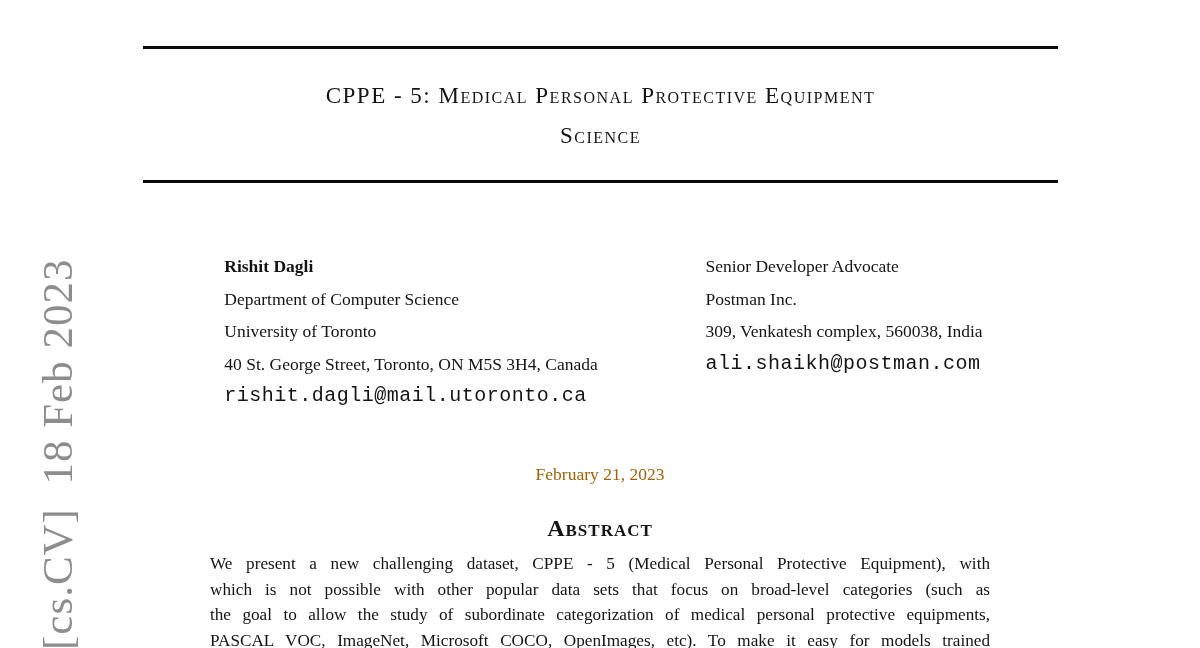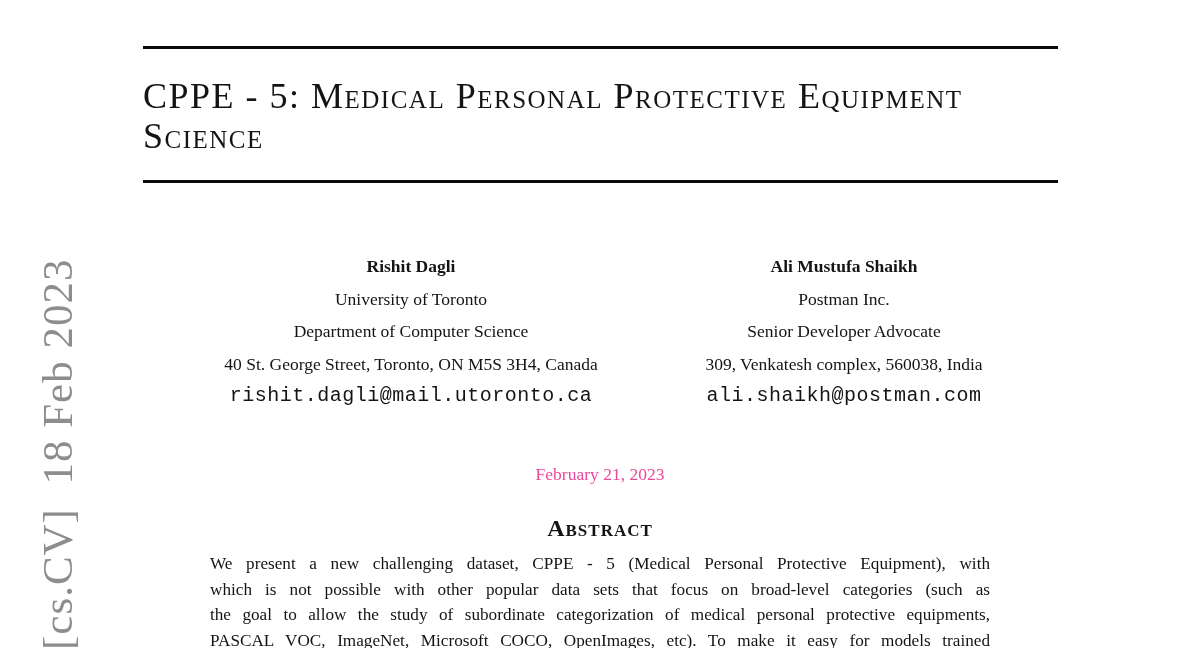--- a/index.html
+++ b/index.html
@@ -34,34 +34,35 @@
     background: #0a0a0a;
   }
   .rule-top { top: 46px; }
   .rule-bottom { top: 180px; }
 
   .title {
     position: absolute;
     top: 76px;
     left: 143px;
     width: 915px;
+    text-align: center;
     font-weight: 400;
     font-variant: small-caps;
-    font-size: 36px;
+    font-size: 23px;
     letter-spacing: 1.5px;
     line-height: 40px;
     color: #141414;
   }
   .title-line { display: block; }
 
   .author-block {
     position: absolute;
     top: 250px;
     transform: translateX(-50%);
-    text-align: center;
+    text-align: left;
     font-size: 17.5px;
     line-height: 32.5px;
     white-space: nowrap;
     color: #141414;
   }
   .author-1 { left: 411px; }
   .author-2 { left: 844px; }
   .author-name { font-weight: 700; }
   .author-email {
     font-family: "Liberation Mono", monospace;
@@ -69,21 +70,21 @@
     letter-spacing: 0.5px;
   }
 
   .pub-date {
     position: absolute;
     top: 464px;
     left: 0;
     width: 1200px;
     text-align: center;
     font-size: 17.5px;
-    color: #ec4899;
+    color: #a16207;
   }
 
   .abstract-heading {
     position: absolute;
     top: 515px;
     left: 0;
     width: 1200px;
     text-align: center;
     font-weight: 700;
     font-variant: small-caps;
@@ -129,30 +130,29 @@
 
 <h1 class="title">
   <span class="title-line">CPPE - 5: Medical Personal Protective Equipment</span>
   <span class="title-line">Science</span>
 </h1>
 
 <div class="rule rule-bottom"></div>
 
 <div class="author-block author-1">
   <div class="author-name">Rishit Dagli</div>
+  <div class="author-line">Department of Computer Science</div>
   <div class="author-line">University of Toronto</div>
-  <div class="author-line">Department of Computer Science</div>
   <div class="author-line">40 St. George Street, Toronto, ON M5S 3H4, Canada</div>
   <div class="author-email">rishit.dagli@mail.utoronto.ca</div>
 </div>
 
 <div class="author-block author-2">
-  <div class="author-name">Ali Mustufa Shaikh</div>
+  <div class="author-line">Senior Developer Advocate</div>
   <div class="author-line">Postman Inc.</div>
-  <div class="author-line">Senior Developer Advocate</div>
   <div class="author-line">309, Venkatesh complex, 560038, India</div>
   <div class="author-email">ali.shaikh@postman.com</div>
 </div>
 
 <div class="pub-date">February 21, 2023</div>
 
 <div class="abstract-heading">Abstract</div>
 
 <div class="abstract">
   <div class="abs-line">We present a new challenging dataset, CPPE - 5 (Medical Personal Protective Equipment), with</div>

